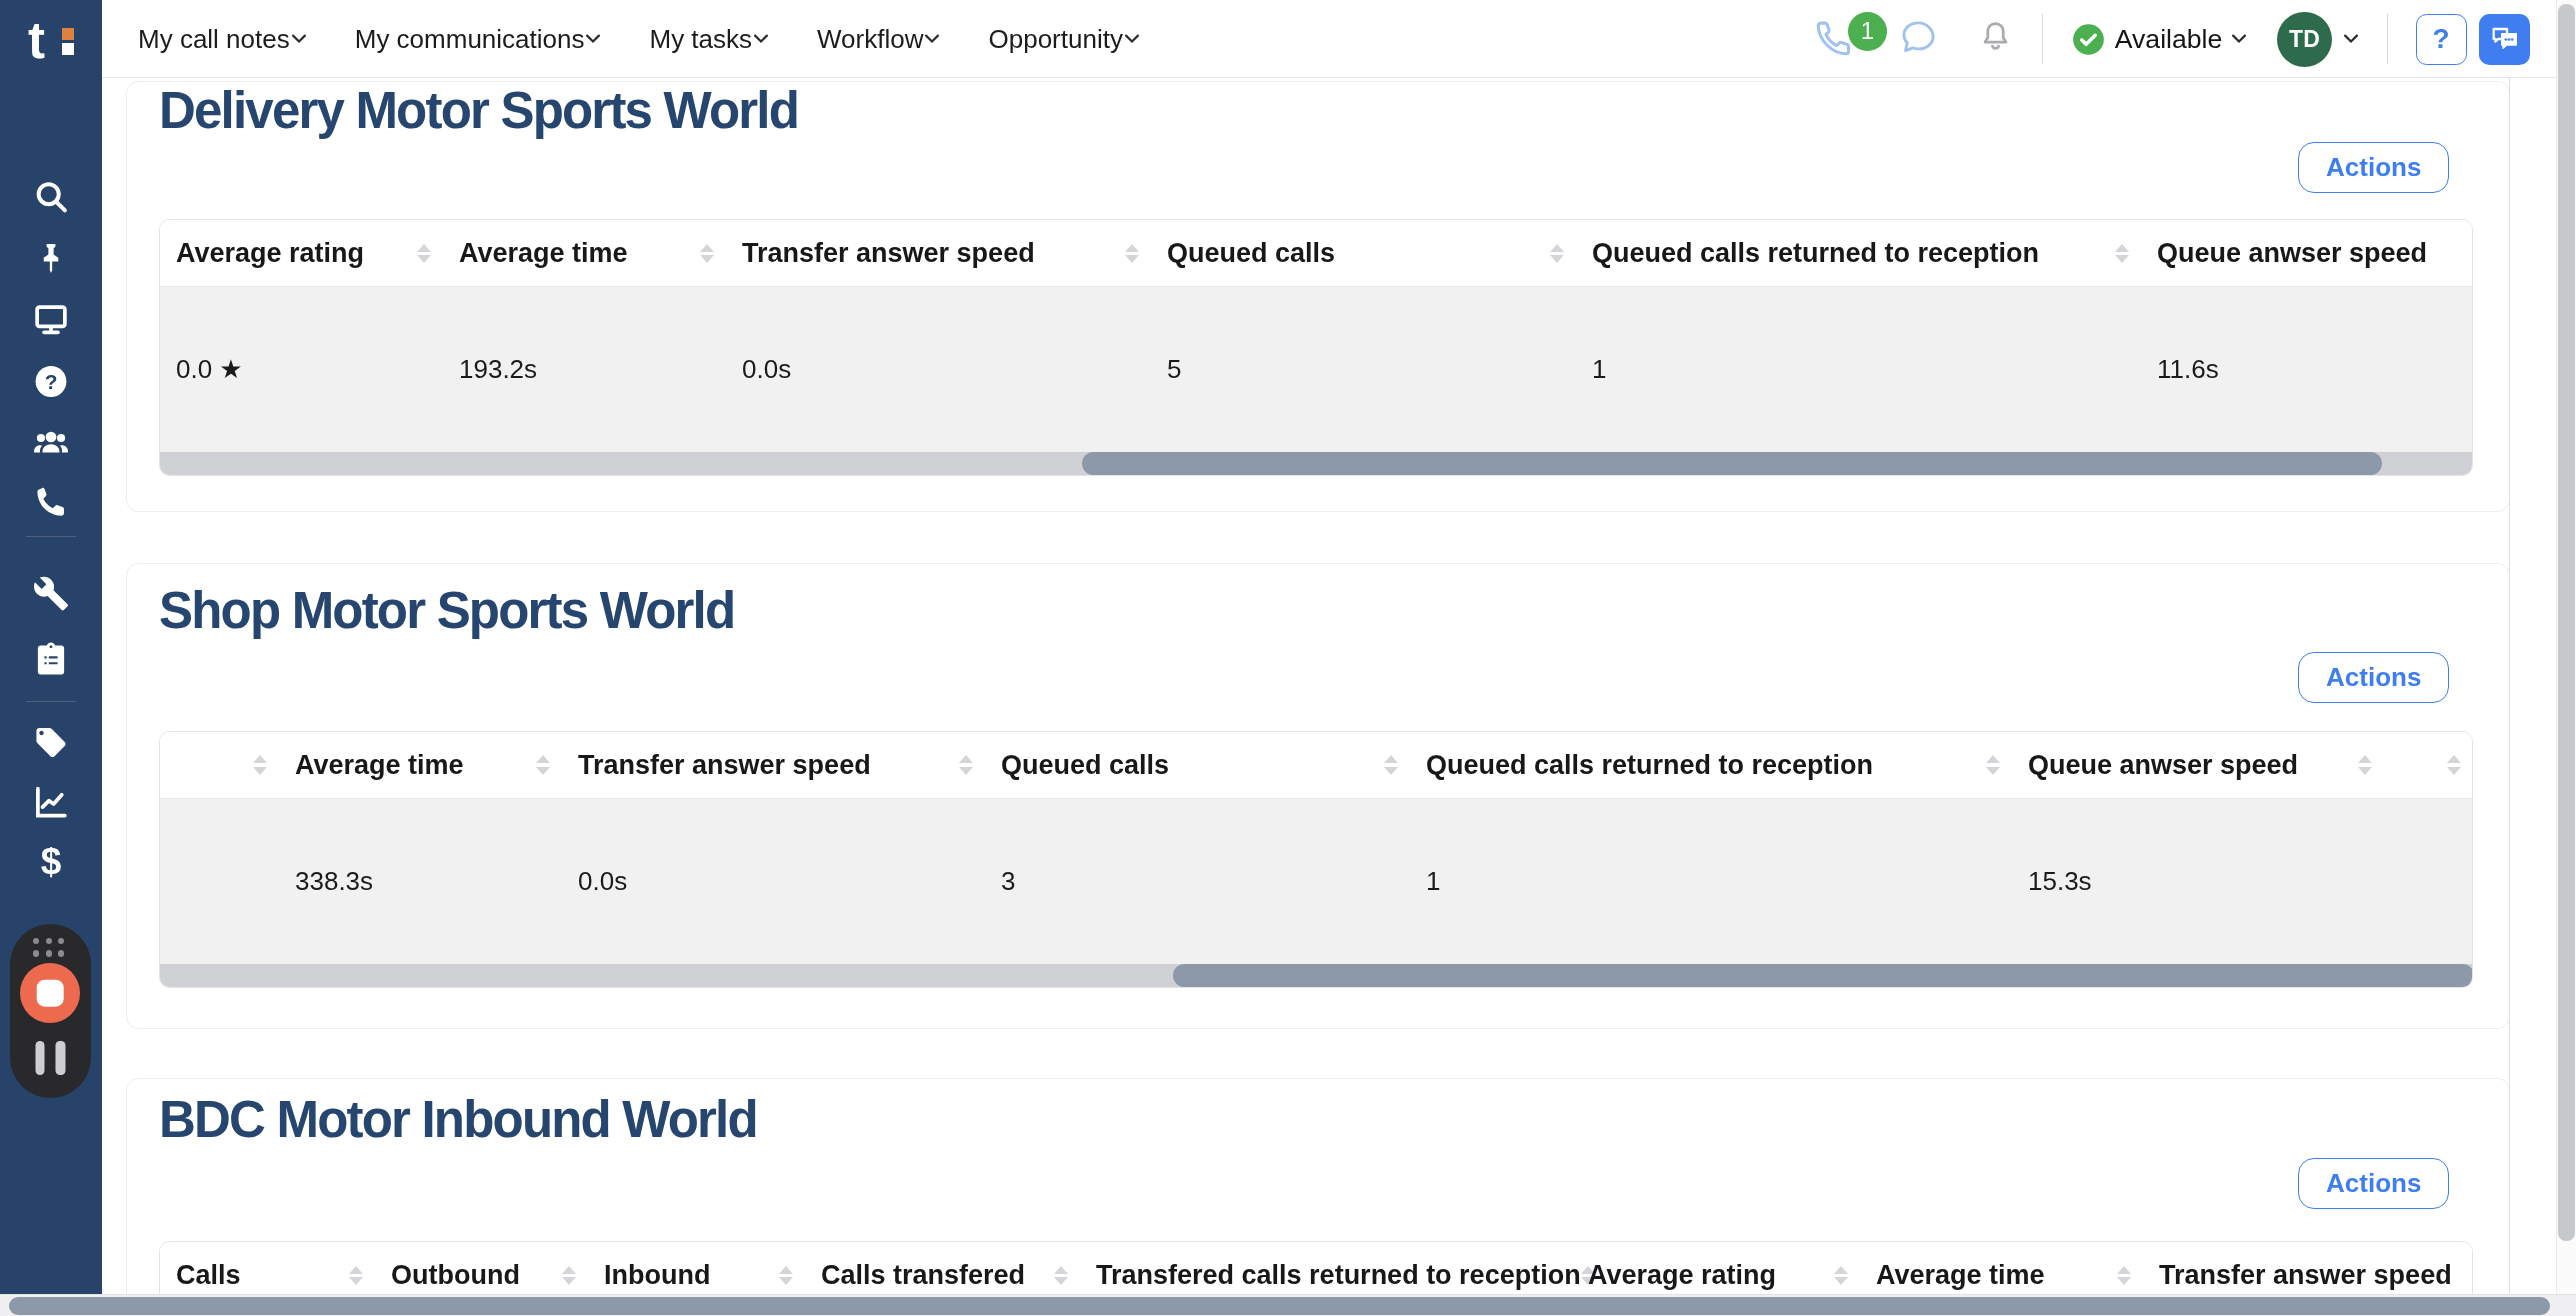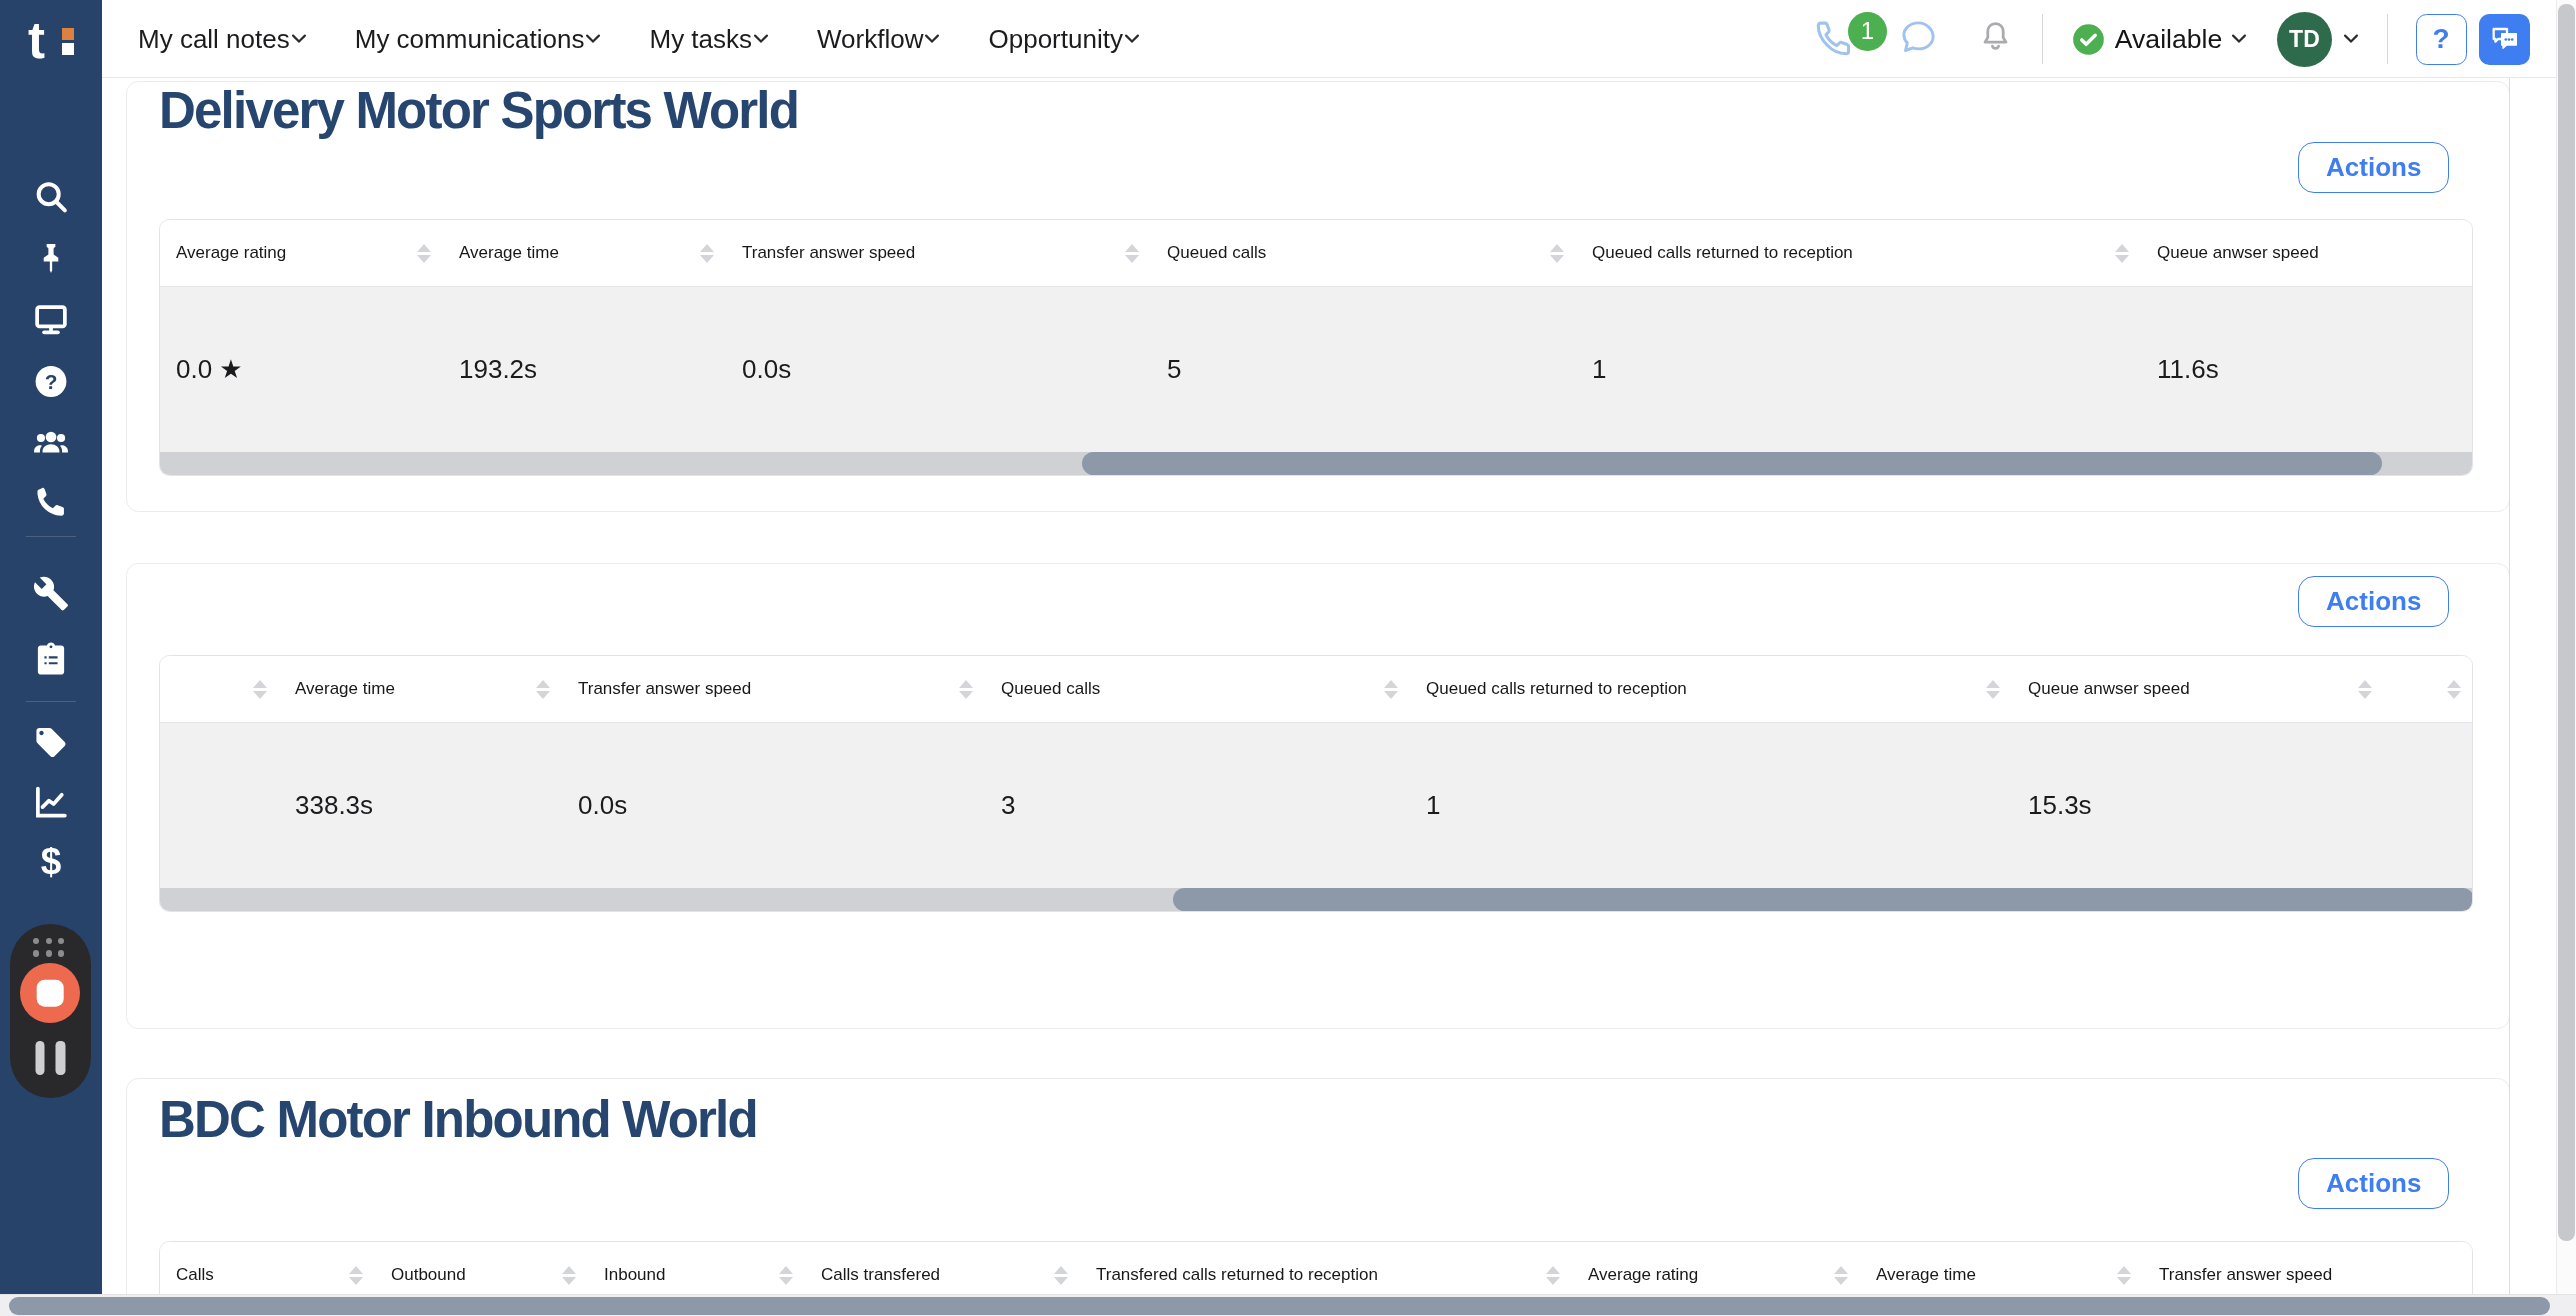--- a/index.html
+++ b/index.html
@@ -67,22 +67,22 @@
   .actions-row { display:flex; justify-content:flex-end; padding-right:60px; }
   .card1 .actions-row { margin-top:1.8px; } .card2 .actions-row { margin-top:12.4px; } .card3 .actions-row { margin-top:8.9px; }
   .actions-btn { height:51px; padding:0 26.6px; border:1.8px solid #3e7ef0; border-radius:16px; background:#fff;
                  color:#3e7ef0; font-weight:700; font-size:26px; font-family:inherit; cursor:pointer; }
 
   
   .tablewrap { margin-left:32px; width:2314px; border:0.9px solid #e3e3e7; border-radius:10.6px;
                overflow:hidden; position:relative; background:#fff; }
   .card1 .tablewrap { margin-top:26.6px; } .card2 .tablewrap { margin-top:28px; } .card3 .tablewrap { margin-top:32px; }
   .thead { display:flex; height:67px; background:#fff; border-bottom:0.9px solid #e6e6e9; }
-  .th { flex:none; display:flex; align-items:center; padding:0 7px 0 16px; font-weight:400;
-        font-size:17px; color:#18181a; white-space:nowrap; cursor:pointer; }
+  .th { flex:none; display:flex; align-items:center; padding:0 7px 0 16px; font-weight:700;
+        font-size:27px; color:#18181a; white-space:nowrap; cursor:pointer; }
   .th.pad-lg { padding-left:37px; }
   .sort { margin-left:auto; display:flex; flex-direction:column; align-items:center; padding-right:5.3px; cursor:pointer; }
   .tri { width:0; height:0; border-left:7px solid transparent; border-right:7px solid transparent; }
   .tri.up { border-bottom:8.9px solid #d3d5d9; margin-bottom:3.5px; }
   .tri.dn { border-top:8.9px solid #d3d5d9; }
   .sort.asc .tri.up { border-bottom-color:#5a5e64; }
   .trow { display:flex; height:165px; background:#f1f1f2; align-items:center; }
   .td { flex:none; font-size:26px; color:#1b1b1d; padding-left:16px; white-space:nowrap; }
   .sbar { height:23px; background:#cfd1d5; position:relative; }
   .sbar-thumb { position:absolute; top:0; height:23px; background:#8d99a8; border-radius:11.5px; }
@@ -330,20 +330,21 @@
         <div class="td" style="width:565px">1</div>
         <div class="td" style="width:332px">11.6s</div>
       </div>
       <div class="sbar">
         <div class="sbar-thumb" style="left:922px;width:1300px"></div>
       </div>
     </div>
   </div>
 
   <div class="card card2">
+    <div class="heading">Shop Motor Sports World</div>
     <div class="actions-row">
       <button class="actions-btn">Actions</button>
     </div>
     <div class="tablewrap">
       <div class="thead">
         <div class="th" style="width:119px">
           <span class="sort">
               <i class="tri up"></i>
               <i class="tri dn"></i>
             </span>

